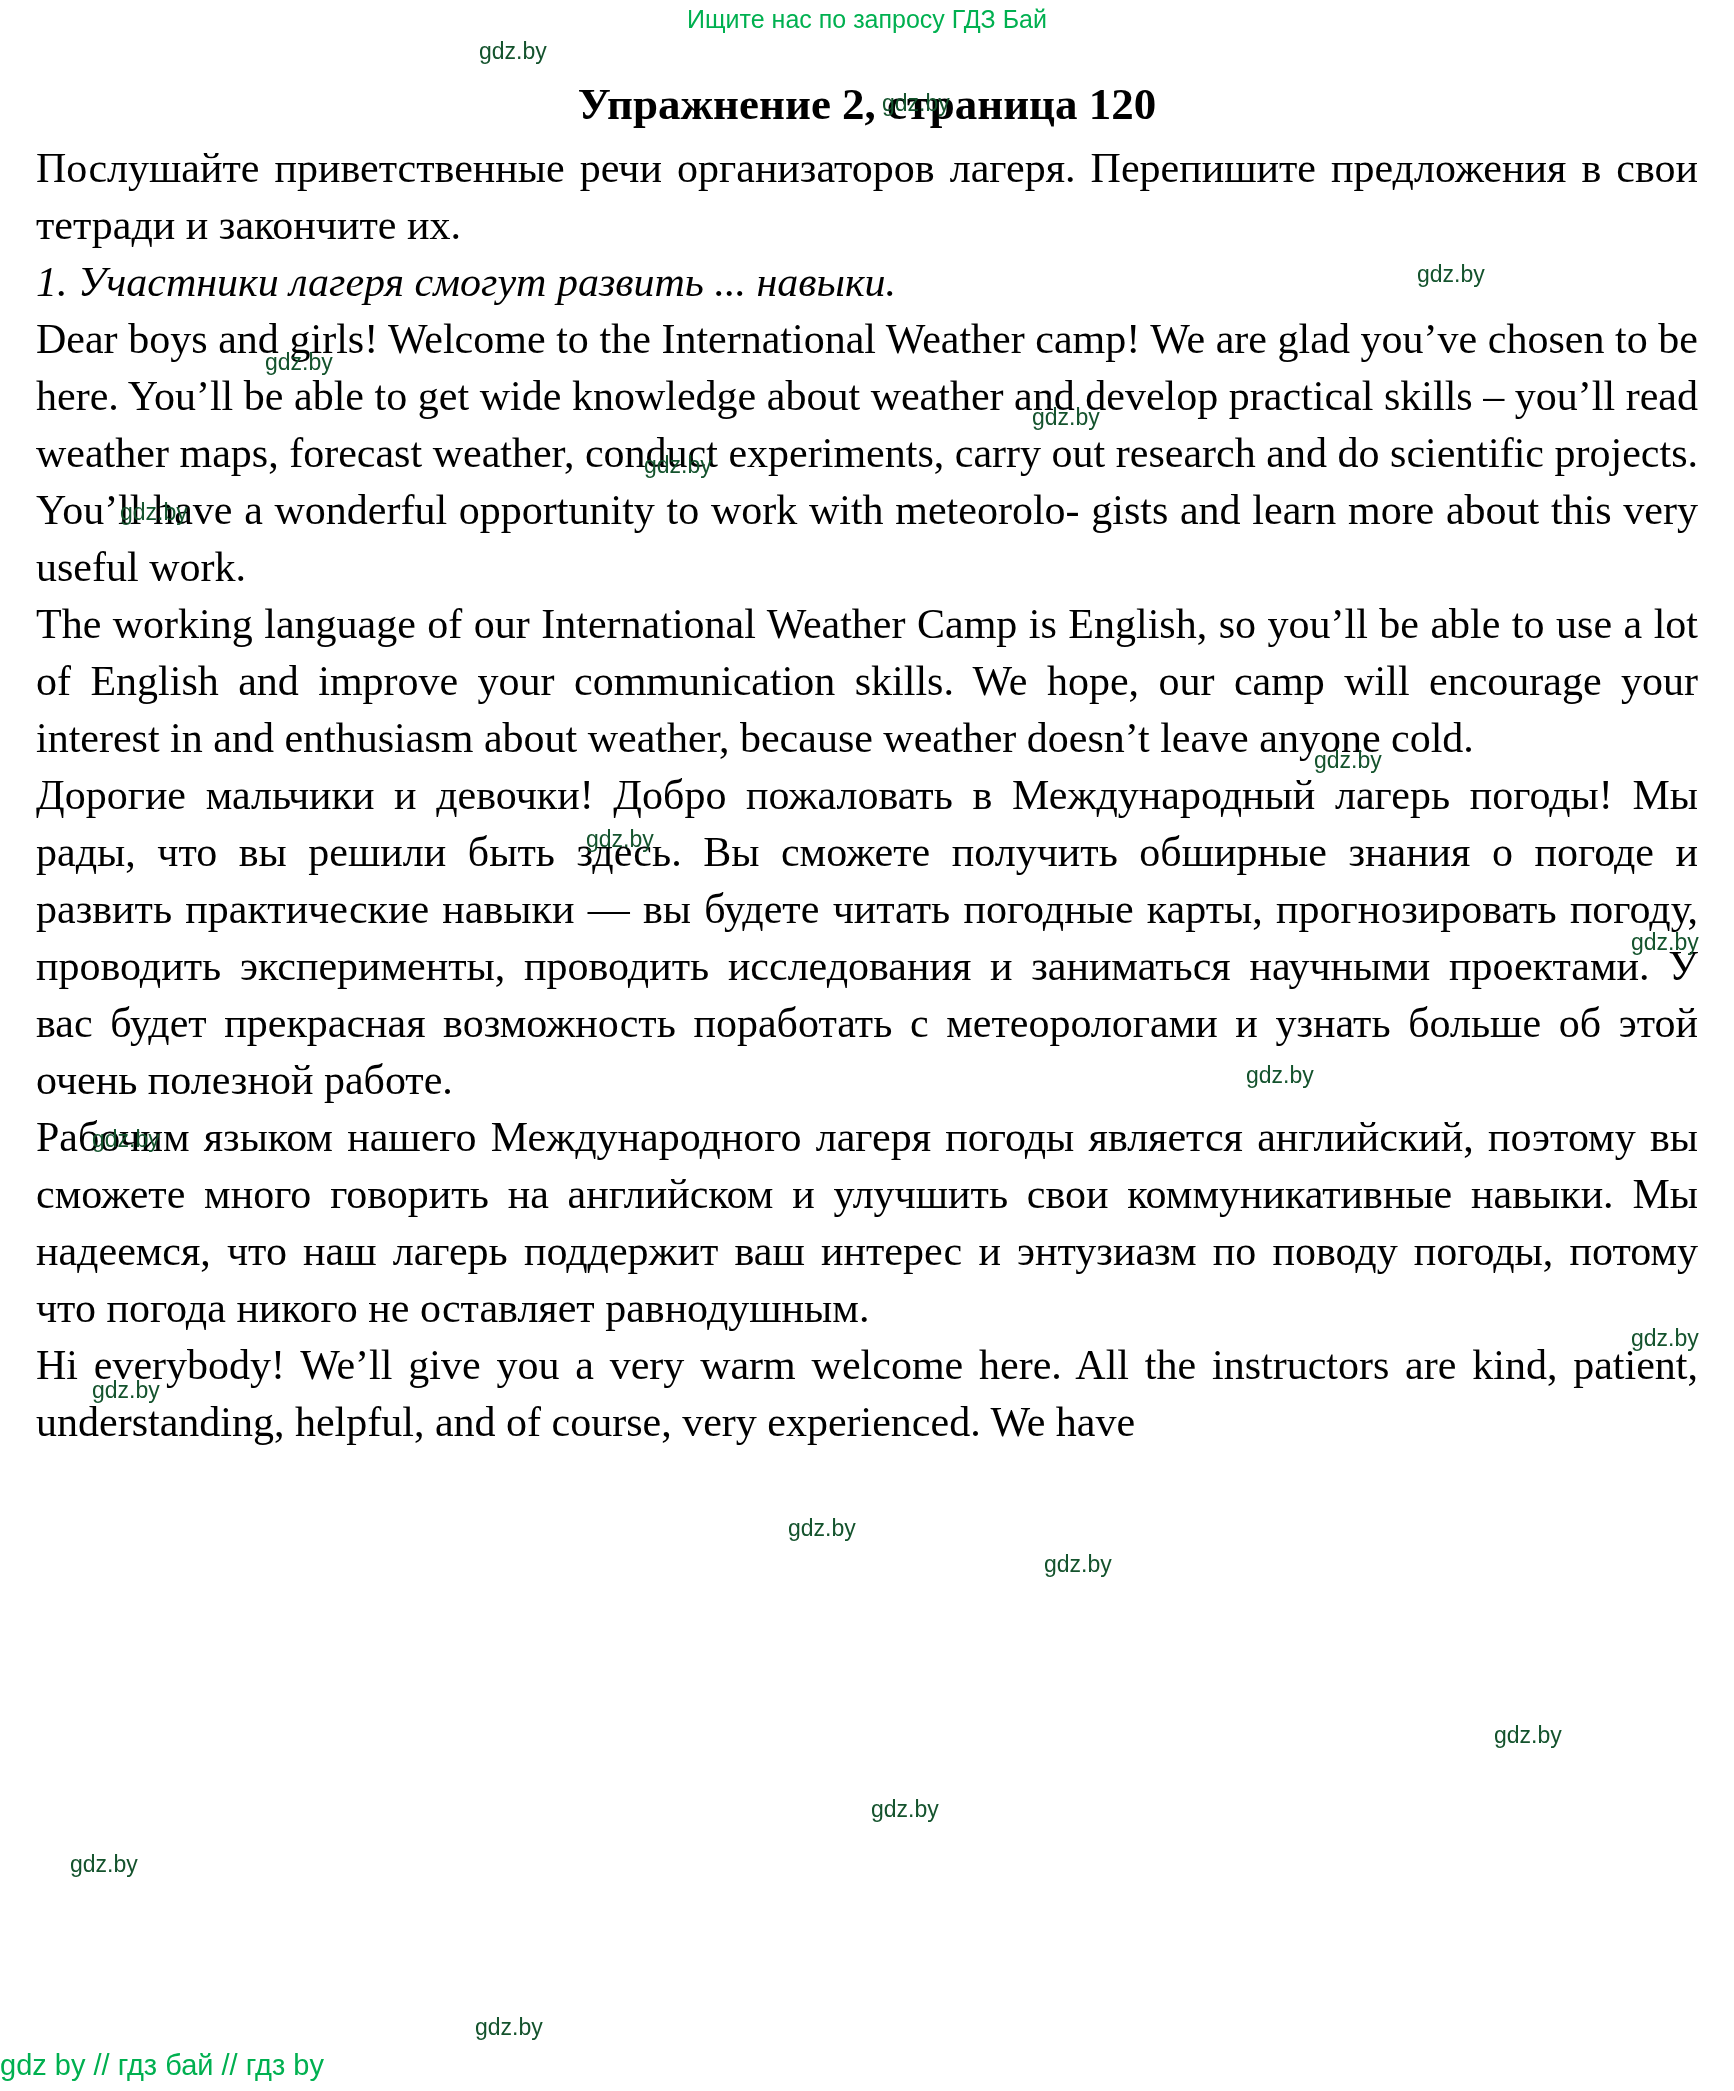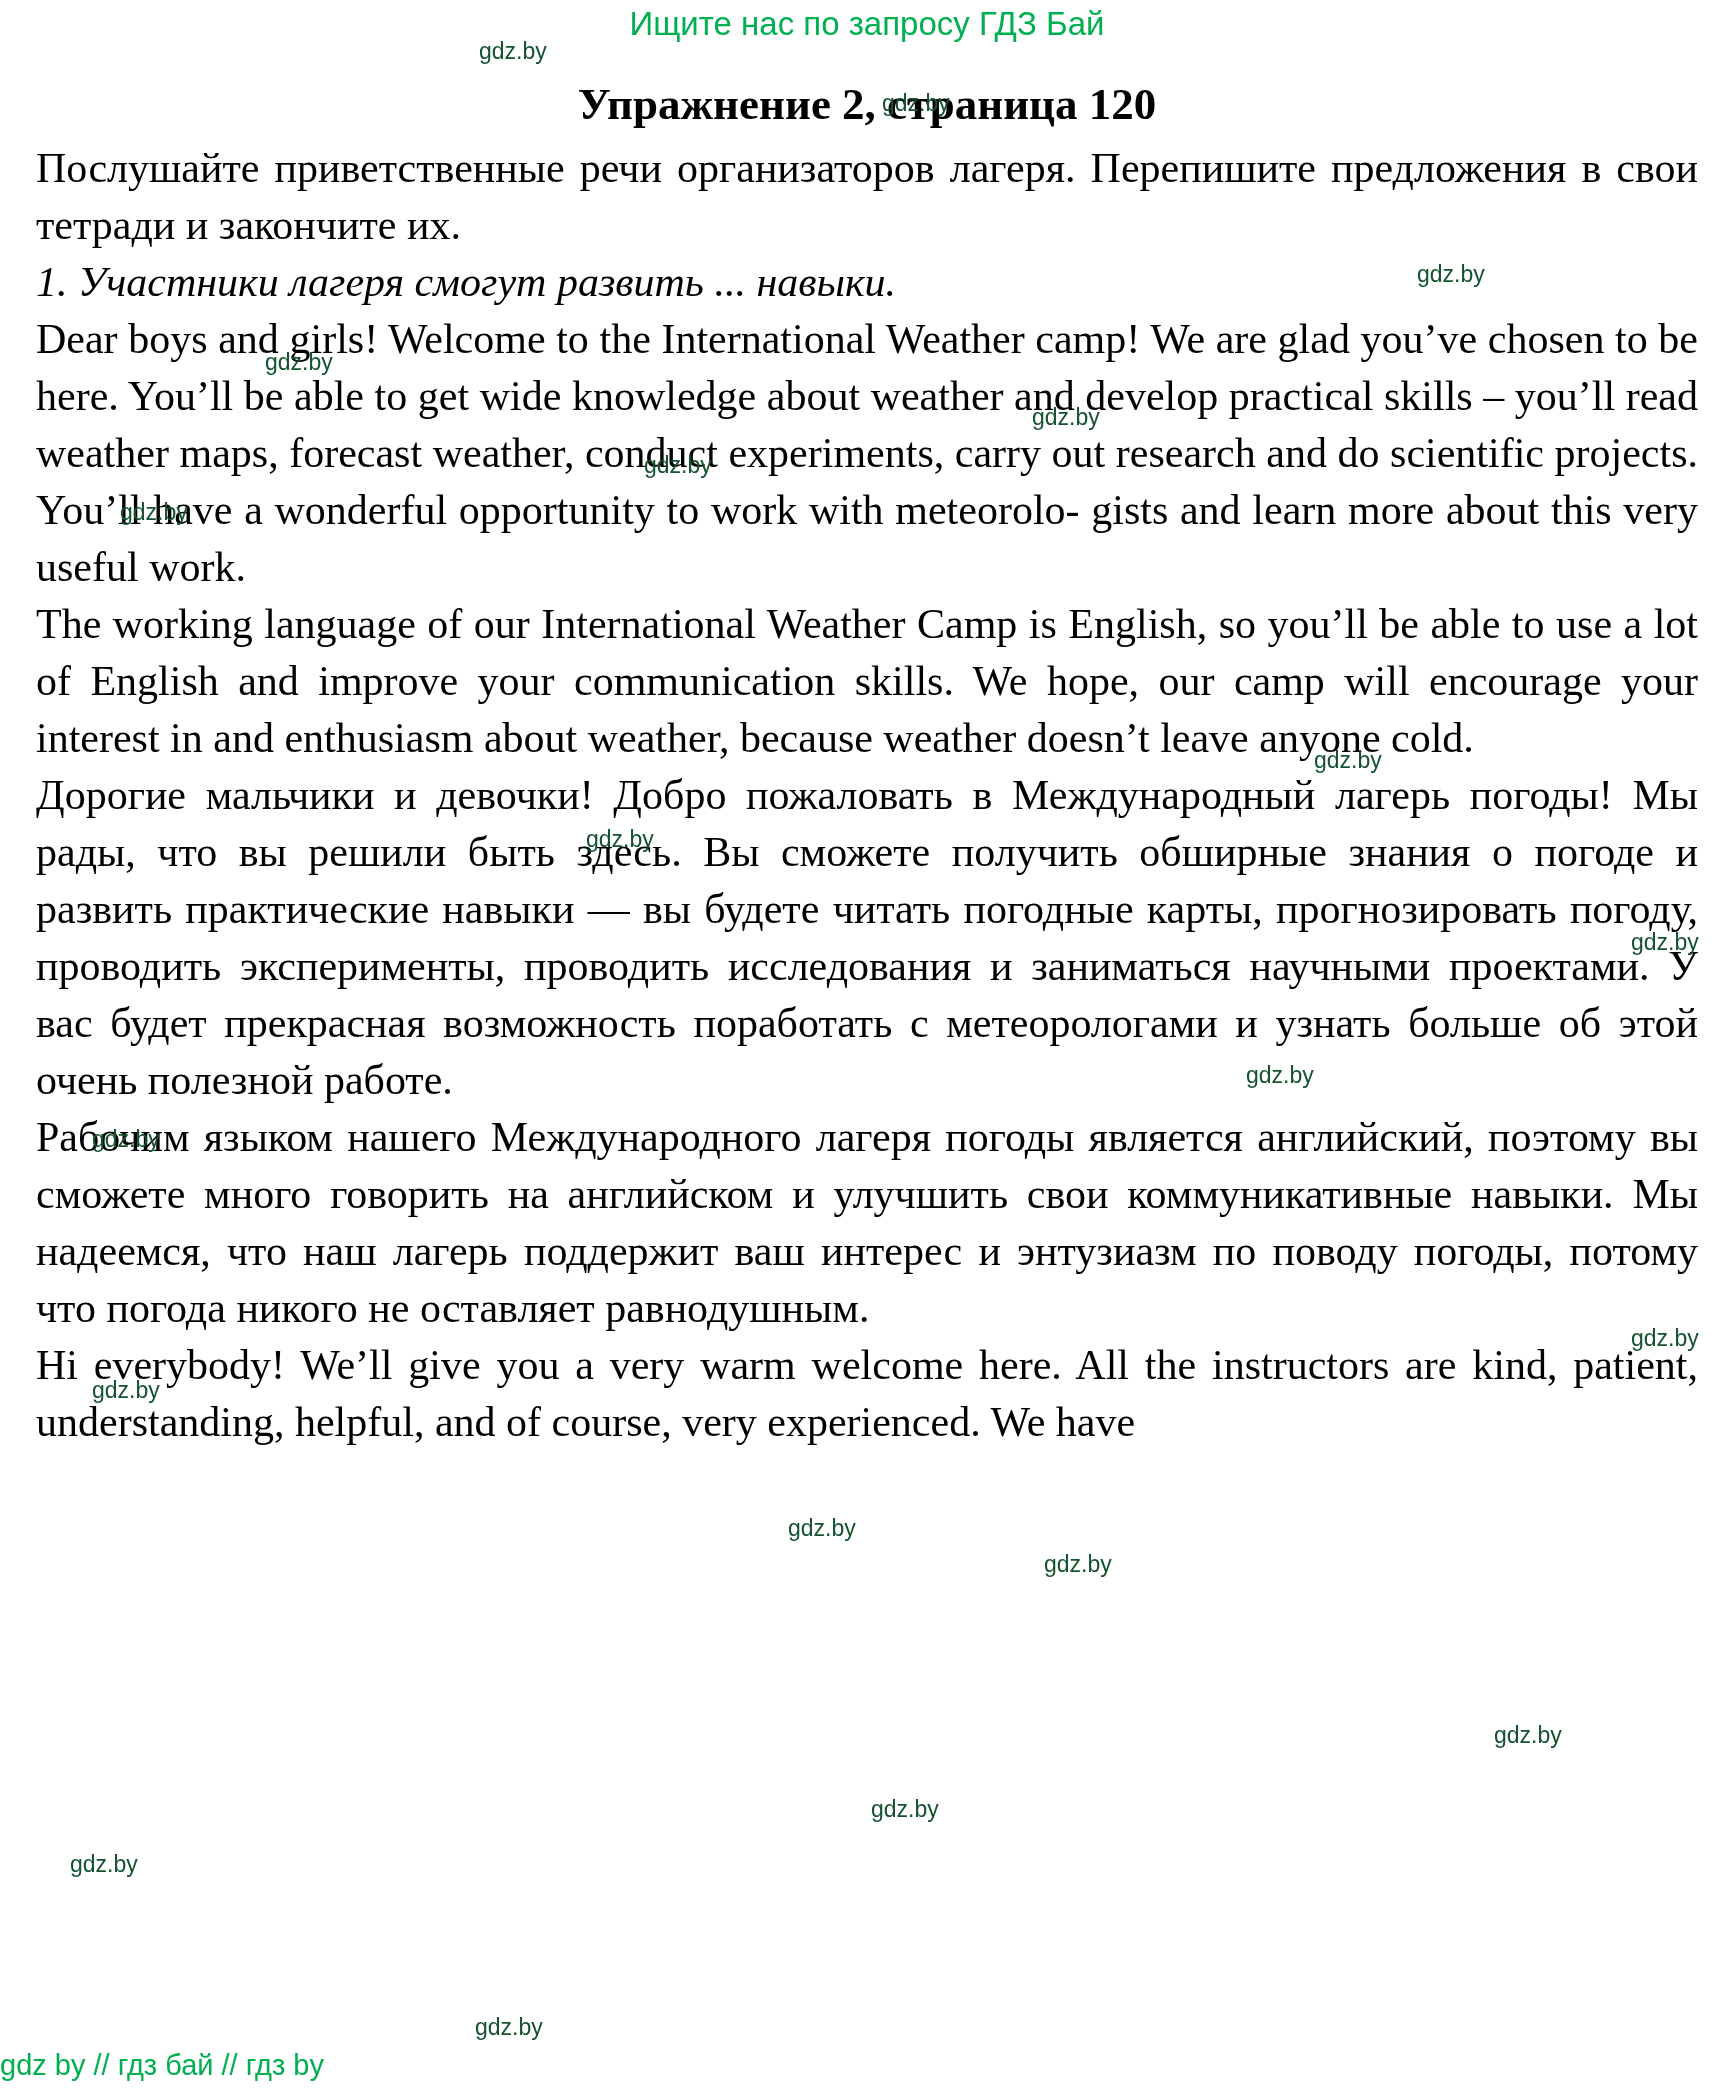--- a/index.html
+++ b/index.html
@@ -13,21 +13,21 @@
     overflow:hidden;
     box-sizing:border-box;
   }
   .promo-top{
     position:absolute;
     top:5.1px;
     left:0;
     width:100%;
     text-align:center;
     font-family:"Liberation Sans", sans-serif;
-    font-size:33px;
+    font-size:25px;
     color:#00b050;
   }
   .promo-bottom{
     position:absolute;
     bottom:8.6px;
     left:0;
     width:100%;
     font-family:"Liberation Sans", sans-serif;
     font-size:29px;
     color:#00b050;

